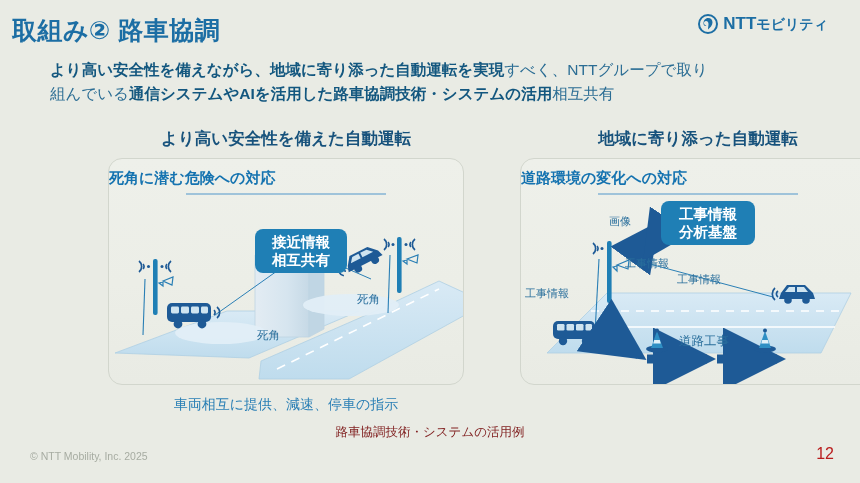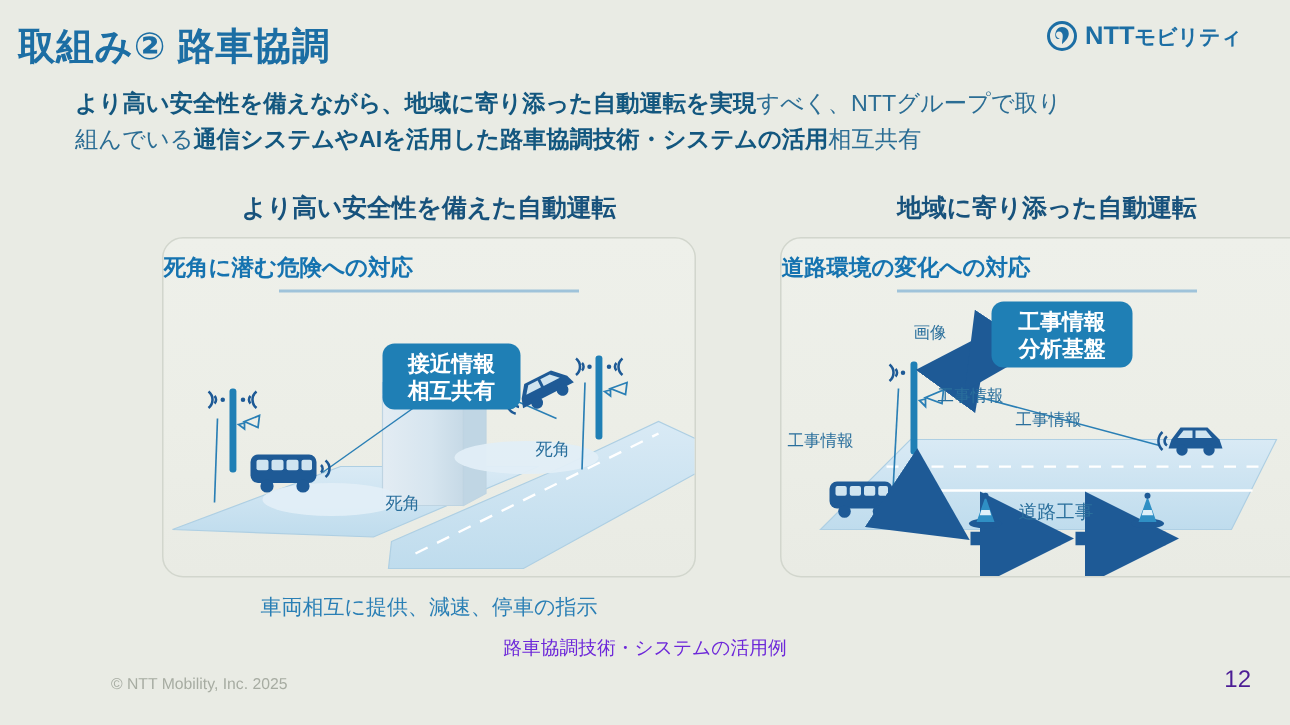--- a/index.html
+++ b/index.html
@@ -132,37 +132,36 @@
   }
   .caption div { white-space: nowrap; }
 
   
   .figure-caption {
     position: absolute;
     left: 0; right: 0;
     top: 424px;
     text-align: center;
     font-size: 12.5px;
-    color: #6d28d9;
+    color: #7f1d1d;
   }
   .copyright {
     position: absolute;
     left: 30px;
     top: 450px;
     font-size: 10.5px;
     color: #a7aca2;
     white-space: nowrap;
-    margin-left: 44px;
   }
   .page-number {
     position: absolute;
     right: 26px;
     top: 445px;
     font-size: 16px;
-    color: #4c1d95;
+    color: #b91c1c;
   }
 </style>
 </head>
 <body>
 
 <div class="slide">
 
   <div class="slide-title">取組み② 路車協調</div>
 
   <div class="brand">

